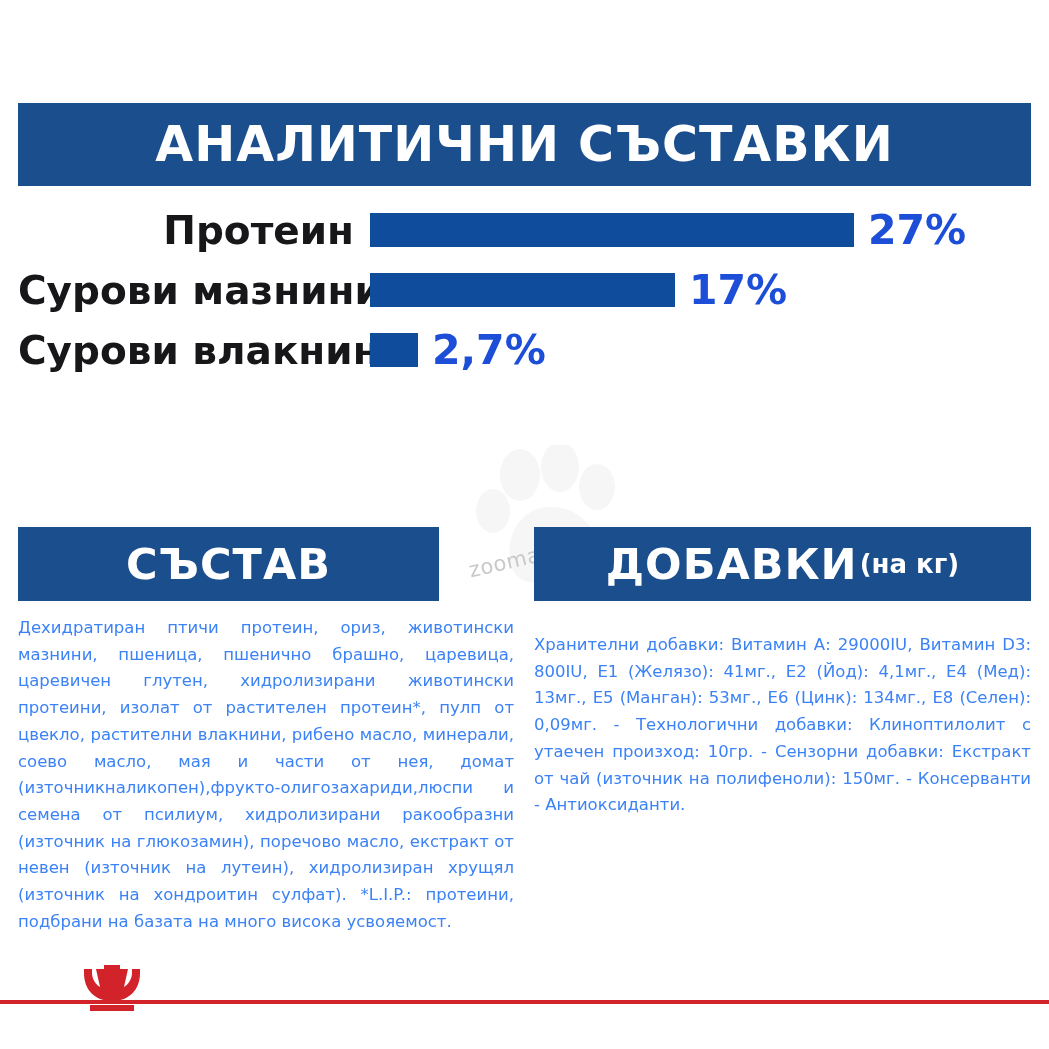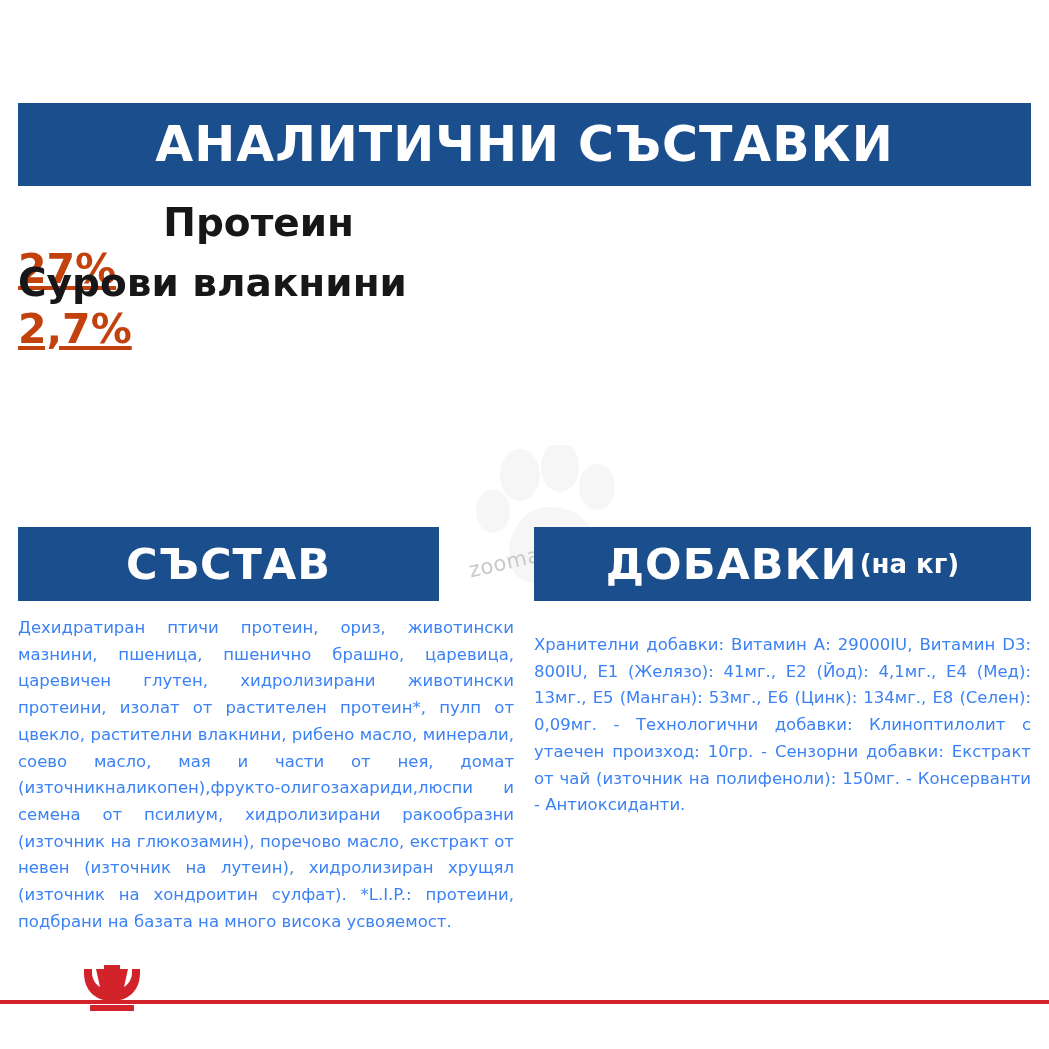--- a/index.html
+++ b/index.html
@@ -72,44 +72,44 @@
 
   
   .nutrients {
     position: absolute;
     left: 18px;
     top: 200px;
     width: 1013px;
   }
   .nut-row {
     display: flex;
+    align-items: center;
     height: 60px;
-    flex-direction: column;
   }
   .nut-label {
     width: 352px;
     text-align: right;
     padding-right: 16px;
     box-sizing: border-box;
     font-size: 39px;
     font-weight: bold;
     color: #17171a;
     font-family: "DejaVu Sans", sans-serif;
     white-space: nowrap;
   }
   .nut-bar {
     height: 34px;
     background: #0f4c9b;
   }
   .nut-value {
     font-size: 41px;
     font-weight: bold;
-    color: #c2410c;
+    color: #1d4ed8;
+    padding-left: 14px;
     white-space: nowrap;
-    text-decoration: underline;
   }
 
   
   .col-band {
     position: absolute;
     background: #1b4e8c;
     color: #ffffff;
     height: 74px;
     display: flex;
     align-items: center;
@@ -191,20 +191,25 @@
   <div class="band" id="analytic-band">АНАЛИТИЧНИ СЪСТАВКИ</div>
 
   <div class="nutrients">
 
     <div class="nut-row">
       <div class="nut-label">Протеин</div>
       <div class="nut-bar" style="width:484px"></div>
       <div class="nut-value">27%</div>
     </div>
 
+    <div class="nut-row">
+      <div class="nut-label">Сурови мазнини</div>
+      <div class="nut-bar" style="width:305px"></div>
+      <div class="nut-value">17%</div>
+    </div>
 
     <div class="nut-row">
       <div class="nut-label">Сурови влакнини</div>
       <div class="nut-bar" style="width:48px"></div>
       <div class="nut-value">2,7%</div>
     </div>
 
   </div>
 
   <div class="col-band" id="compose-band">СЪСТАВ</div>

